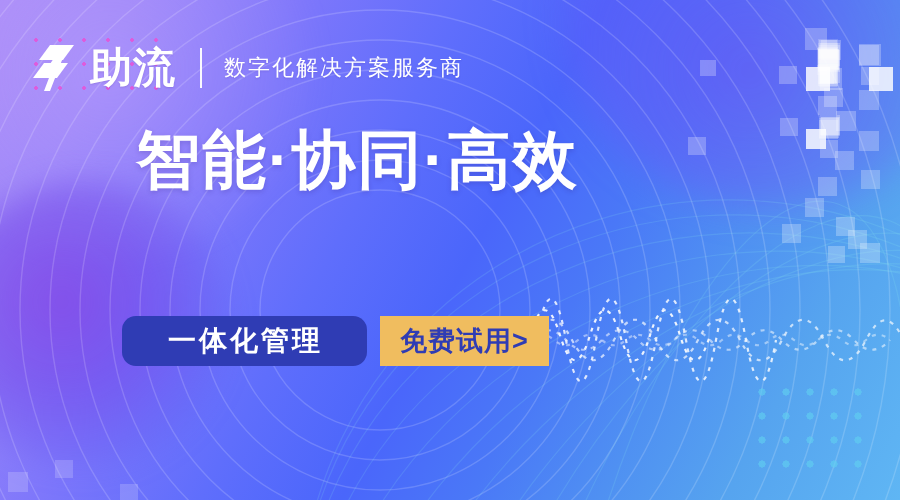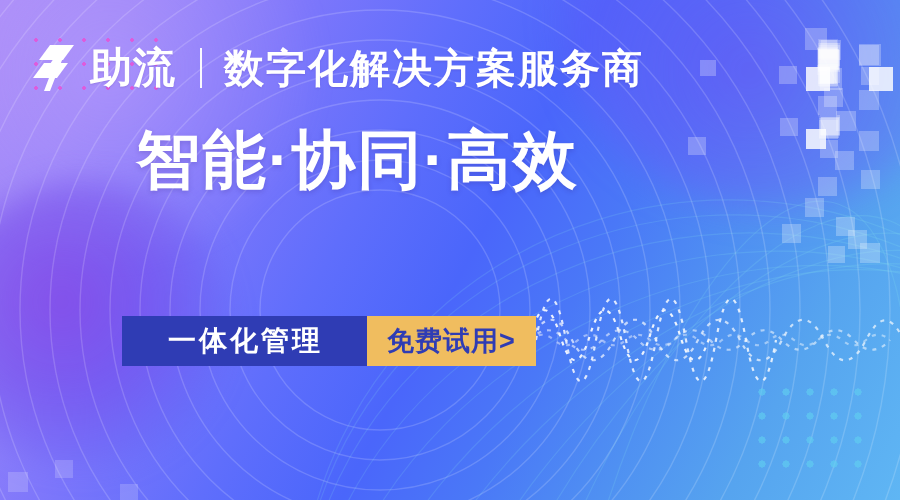--- a/index.html
+++ b/index.html
@@ -127,22 +127,22 @@
   .logo-divider {
     width: 2px;
     height: 40px;
     background: #ffffff;
     margin: 0 22px 0 24px;
     opacity: .95;
     flex: none;
   }
   .logo-tagline {
     color: #ffffff;
-    font-size: 40px;
-    font-weight: 700;
+    font-size: 22px;
+    font-weight: 400;
     letter-spacing: 2px;
     line-height: 1;
     text-shadow: 0 1px 2px rgba(60,30,140,0.18);
   }
 
   .headline {
     position: absolute;
     left: 136px;
     top: 124px;
     color: #ffffff;
@@ -164,30 +164,32 @@
   }
   .cta-primary {
     background: #2f3cb4;
     color: #ffffff;
     font-size: 28px;
     font-weight: 700;
     letter-spacing: 3px;
     display: flex;
     align-items: center;
     padding: 0 44px 0 46px;
+    border-radius: 14px;
   }
   .cta-trial {
     background: #f0bd5f;
     color: #2f3cb4;
     font-size: 27px;
     font-weight: 700;
     letter-spacing: 1px;
     display: flex;
     align-items: center;
     padding: 0 20px;
+    margin-left: 13px;
   }
 </style>
 </head>
 <body>
 
 <div id="banner">
 
   <div class="bg-layer">
 
     <div class="blob-lav"></div>

